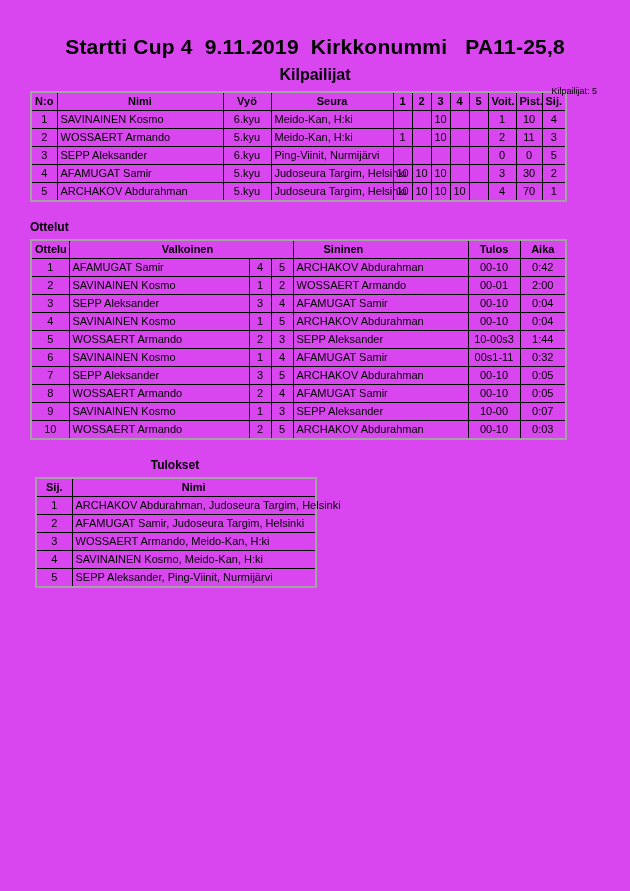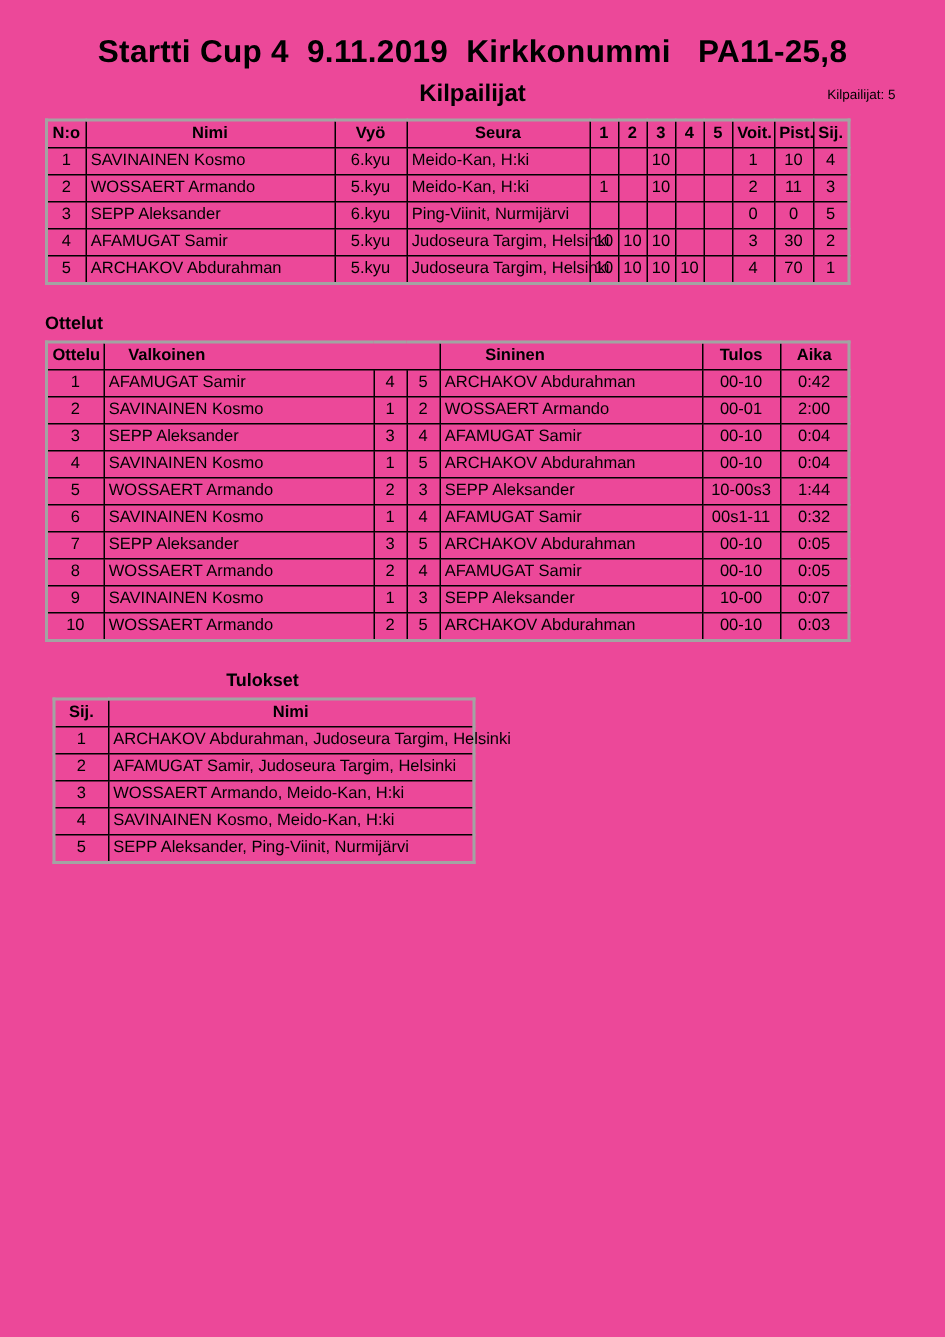--- a/index.html
+++ b/index.html
@@ -1,23 +1,23 @@
 <!DOCTYPE html>
 <html><head>
 <meta charset="utf-8">
 <style>
   html, body { margin: 0; padding: 0; background: #ffffff; }
   .page {
     width: 630px; height: 891px;
-    background: #ec4899;
+    background: #d946ef;
     color: #000000;
     font-family: "Liberation Sans", sans-serif;
     position: relative;
     box-sizing: border-box;
-    padding-top: 24px;
+    padding-top: 36px;
     overflow: hidden;
   }
   .title {
     margin: 0;
     text-align: center;
     font-size: 21px;
     font-weight: bold;
     line-height: 22px;
     white-space: pre;
     letter-spacing: 0.2px;
@@ -29,21 +29,21 @@
   }
   .sec-head .section-title {
     display: block;
     text-align: center;
     font-size: 16px;
     font-weight: bold;
   }
   .sec-head .count {
     position: absolute;
     right: 33px;
-    top: 4px;
+    top: 20px;
     font-size: 9px;
     font-weight: normal;
   }
   .sec-title-block {
     margin: 18px 0 0 30px;
     width: 535px;
     text-align: left;
     font-size: 12px;
     font-weight: bold;
   }
@@ -70,21 +70,21 @@
   th { font-weight: bold; text-align: center; }
   #competitors { width: 535px; margin: 8px 0 0 30px; }
   #matches     { width: 535px; margin: 5px 16px 0 30px; }
   #results     { width: 280px; margin: 5px 0 0 35px; }
 
   #competitors td { text-align: center; }
   #competitors td:nth-child(2), #competitors td:nth-child(4) { text-align: left; }
 
   #matches td { text-align: center; }
   #matches td:nth-child(2), #matches td:nth-child(5) { text-align: left; }
-  #matches th.h-valkoinen { text-align: left; padding-left: 16px; }
+  #matches th.h-valkoinen { text-align: center; padding-left: 16px; }
   #matches th.h-sininen   { text-align: left; padding-left: 30px; }
 
   #results td { text-align: center; }
   #results td:nth-child(2) { text-align: left; }
 </style>
 </head>
 <body>
 
 <div class="page">
 

